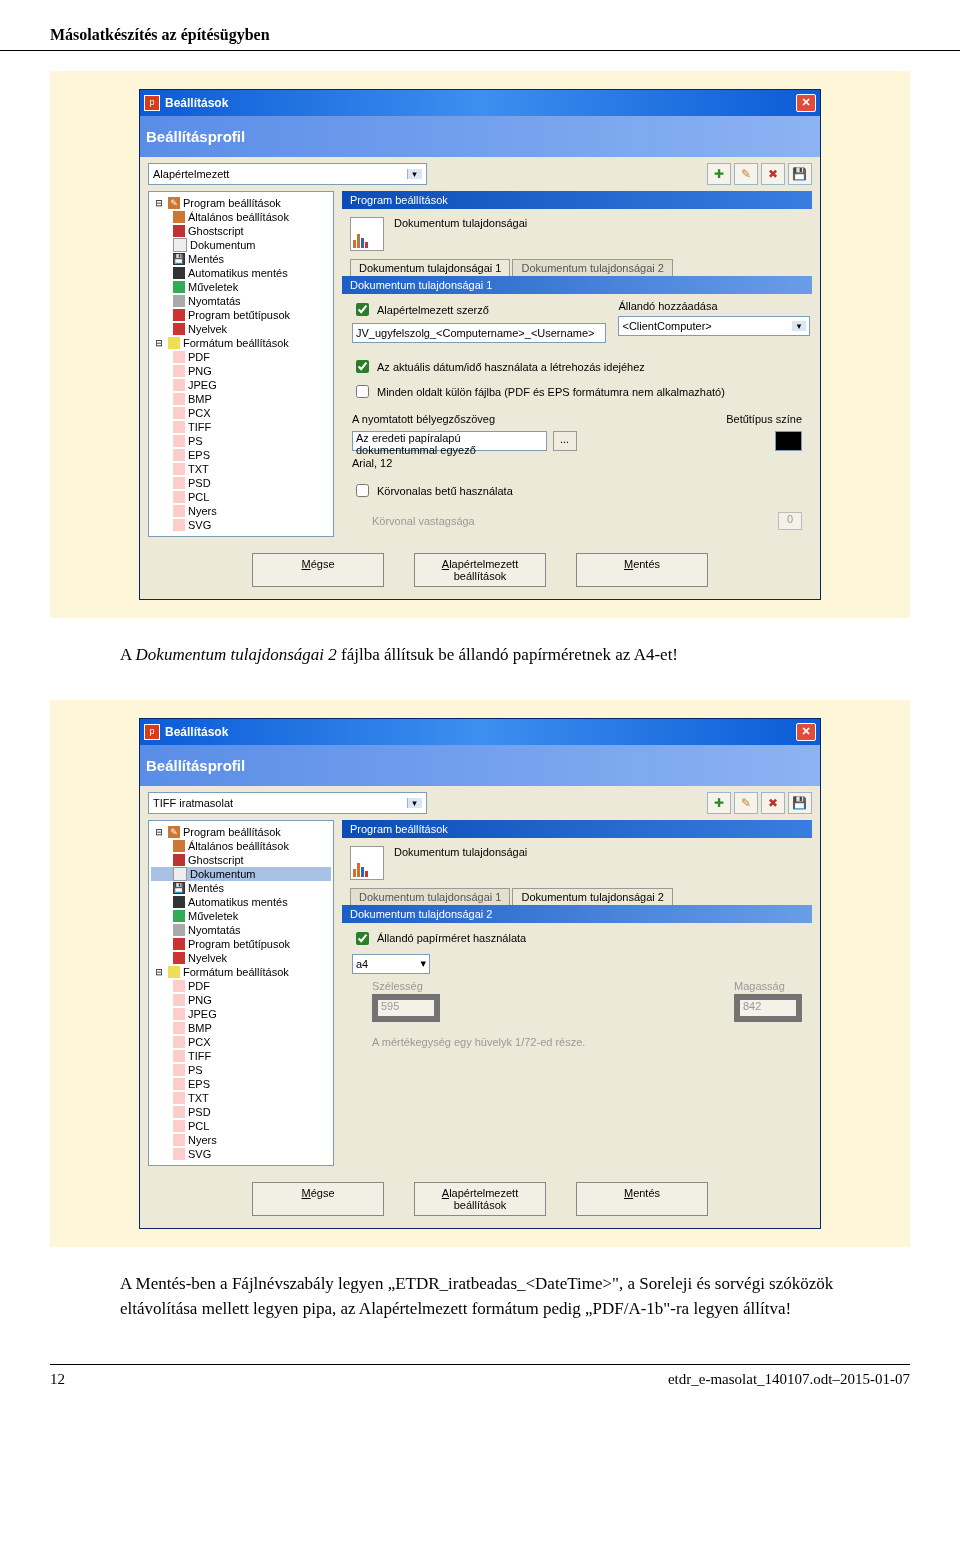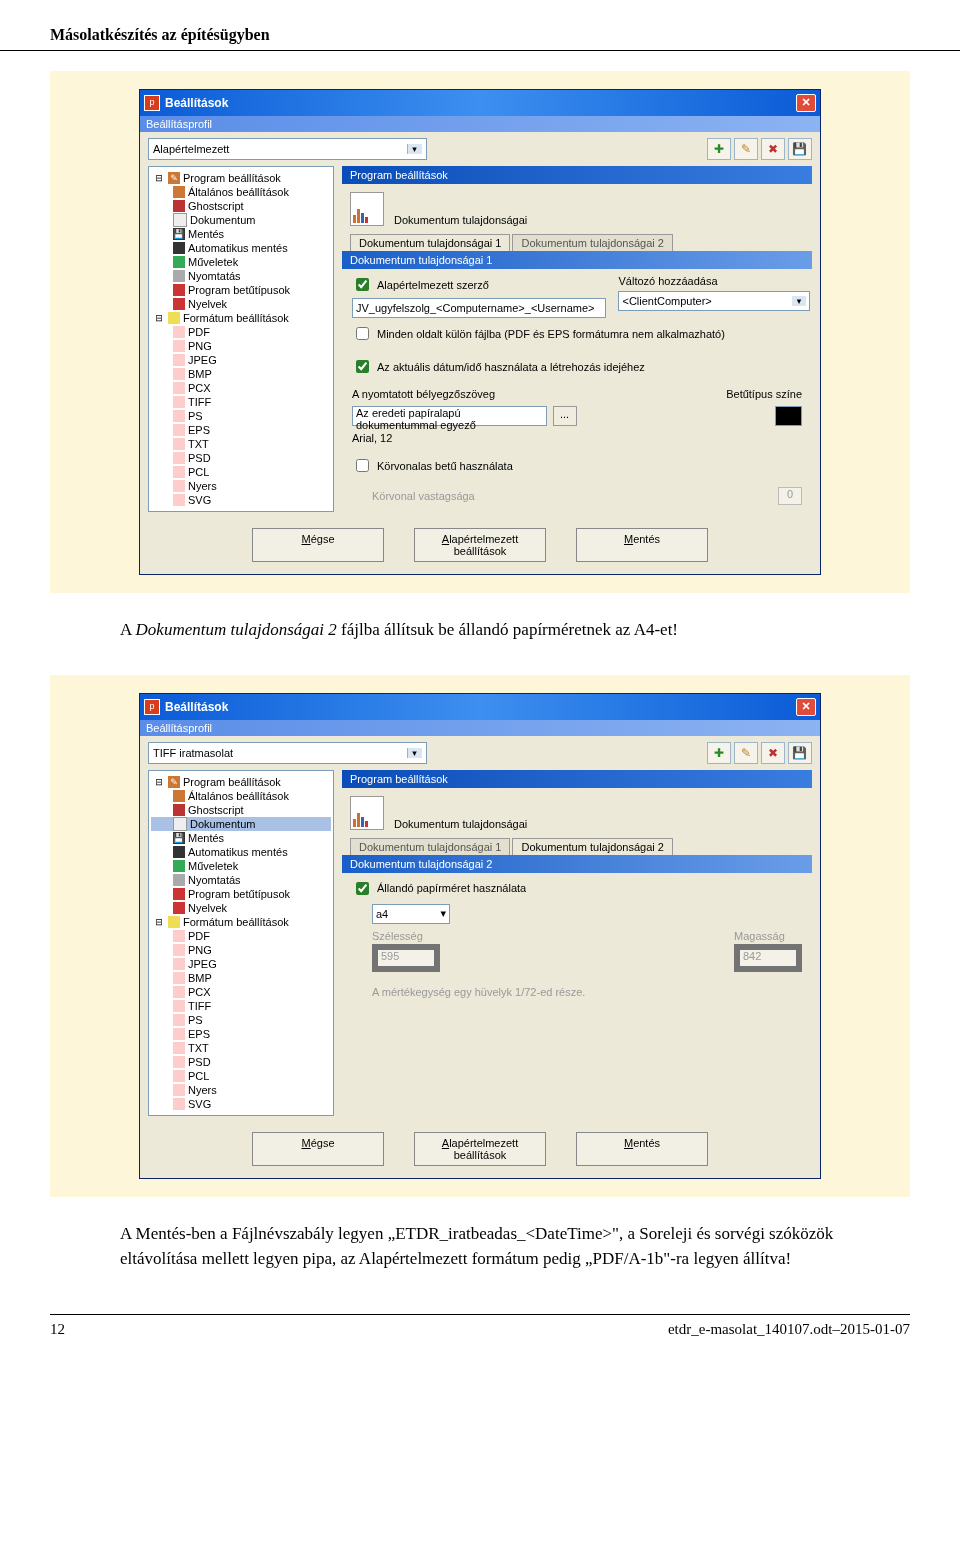--- a/index.html
+++ b/index.html
@@ -61,22 +61,23 @@
     color: #fff;
     text-align: center;
     font-weight: bold;
     line-height: 14px;
     font-size: 11px;
     border-radius: 2px;
   }
   .subheader {
     background: linear-gradient(to right, #5a8de8, #8cb3f2);
     color: #fff;
-    padding: 2px 6px;
-    font-size: 11px;
+    padding: 12px 6px;
+    font-size: 15px;
+    font-weight: bold;
   }
   .profile-row {
     padding: 6px 8px;
     display: flex;
     align-items: center;
     gap: 6px;
   }
   .profile-select {
     flex: 1;
     height: 20px;
@@ -150,21 +151,21 @@
     background: linear-gradient(to right, #0a4db8, #3a7de0);
     color: #fff;
     padding: 3px 8px;
     font-size: 11px;
   }
   .panel-header.light {
     background: linear-gradient(to right, #1a5fc8, #6a9de8);
   }
   .panel-title-row {
     display: flex;
-    align-items: flex-end;
+    align-items: flex-start;
     padding: 8px;
     gap: 10px;
   }
   .doc-icon {
     width: 28px; height: 28px;
     border: 1px solid #999;
     background: #fff;
     display: flex;
     align-items: flex-end;
     padding: 2px;
@@ -460,34 +461,34 @@
             <div>
               <div class="checkbox-row">
                   <input type="checkbox" checked="" style="">
                   <span>Alapértelmezett szerző</span>
                 </div>
               <div class="text-input" style="margin-top:4px">
                   <span>JV_ugyfelszolg_&lt;Computername&gt;_&lt;Username&gt;</span>
                 </div>
             </div>
             <div>
-              <div>Változó hozzáadása</div>
+              <div>Állandó hozzáadása</div>
               <div class="text-input" style="margin-top:4px">
                   <span>&lt;ClientComputer&gt;</span>
                   <span class="arrow">▾</span>
                 </div>
             </div>
           </div>
+          <div class="checkbox-row" style="margin-top:8px">
+              <input type="checkbox" checked="" style="">
+              <span>Az aktuális dátum/idő használata a létrehozás idejéhez</span>
+            </div>
           <div class="checkbox-row">
               <input type="checkbox" style="">
               <span>Minden oldalt külön fájlba (PDF és EPS formátumra nem alkalmazható)</span>
-            </div>
-          <div class="checkbox-row" style="margin-top:8px">
-              <input type="checkbox" checked="" style="">
-              <span>Az aktuális dátum/idő használata a létrehozás idejéhez</span>
             </div>
         </div>
         <div class="form-area">
           <div style="display:flex; justify-content:space-between">
             <span>A nyomtatott bélyegzőszöveg</span>
             <span>Betűtípus színe</span>
           </div>
           <div class="stamp-row">
             <div class="stamp-input"><span>Az eredeti papíralapú dokumentummal egyező</span></div>
             <div class="ellipsis-btn">...</div>
@@ -656,21 +657,21 @@
         <div class="tabs">
           <div class="tab inactive">Dokumentum tulajdonságai 1</div>
           <div class="tab">Dokumentum tulajdonságai 2</div>
         </div>
         <div class="panel-header light">Dokumentum tulajdonságai 2</div>
         <div class="form-area">
           <div class="checkbox-row">
               <input type="checkbox" checked="" style="">
               <span>Állandó papírméret használata</span>
             </div>
-          <div style="margin-left:20px">
+          <div style="">
             <div class="small-select">
                 <span>a4</span>
                 <span class="arrow">▾</span>
               </div>
           </div>
           <div class="dim-row disabled-text">
             <div class="dim-col">
                 <span>Szélesség</span>
                 <div class="dim-input">595</div>
               </div>

